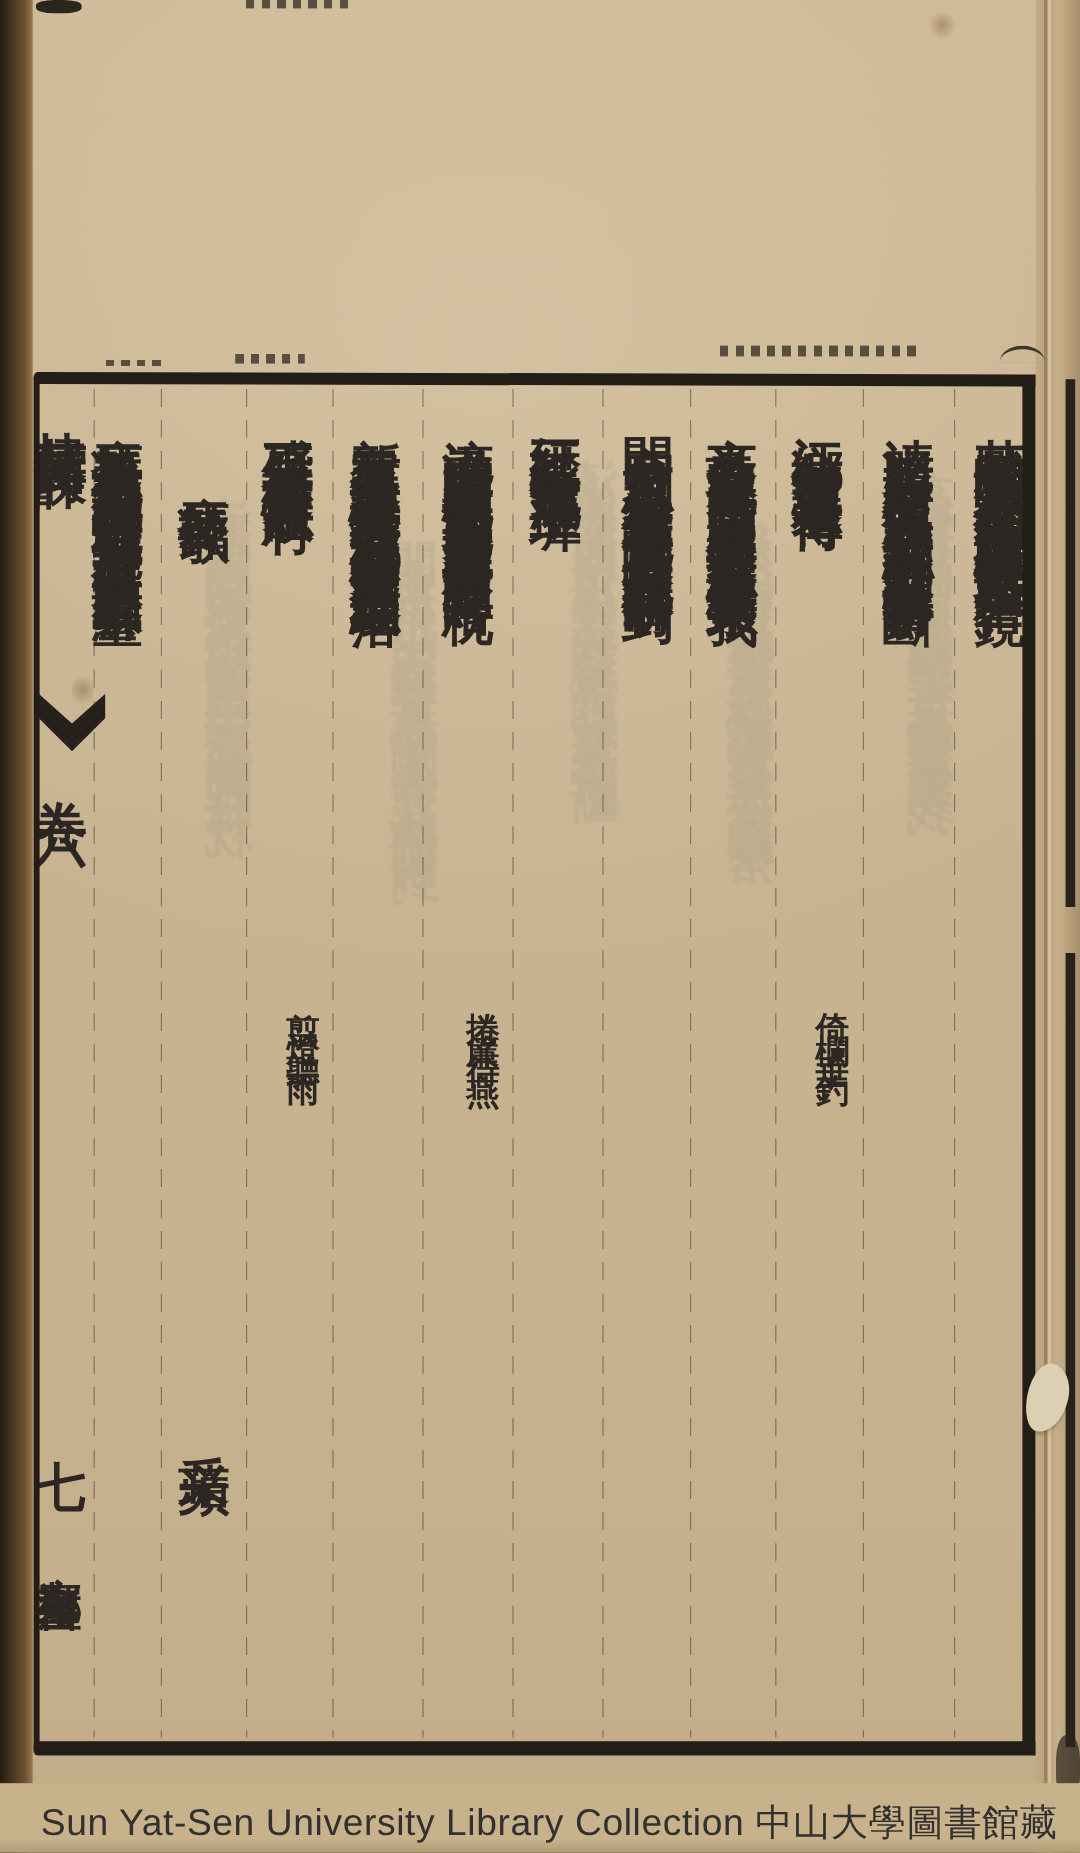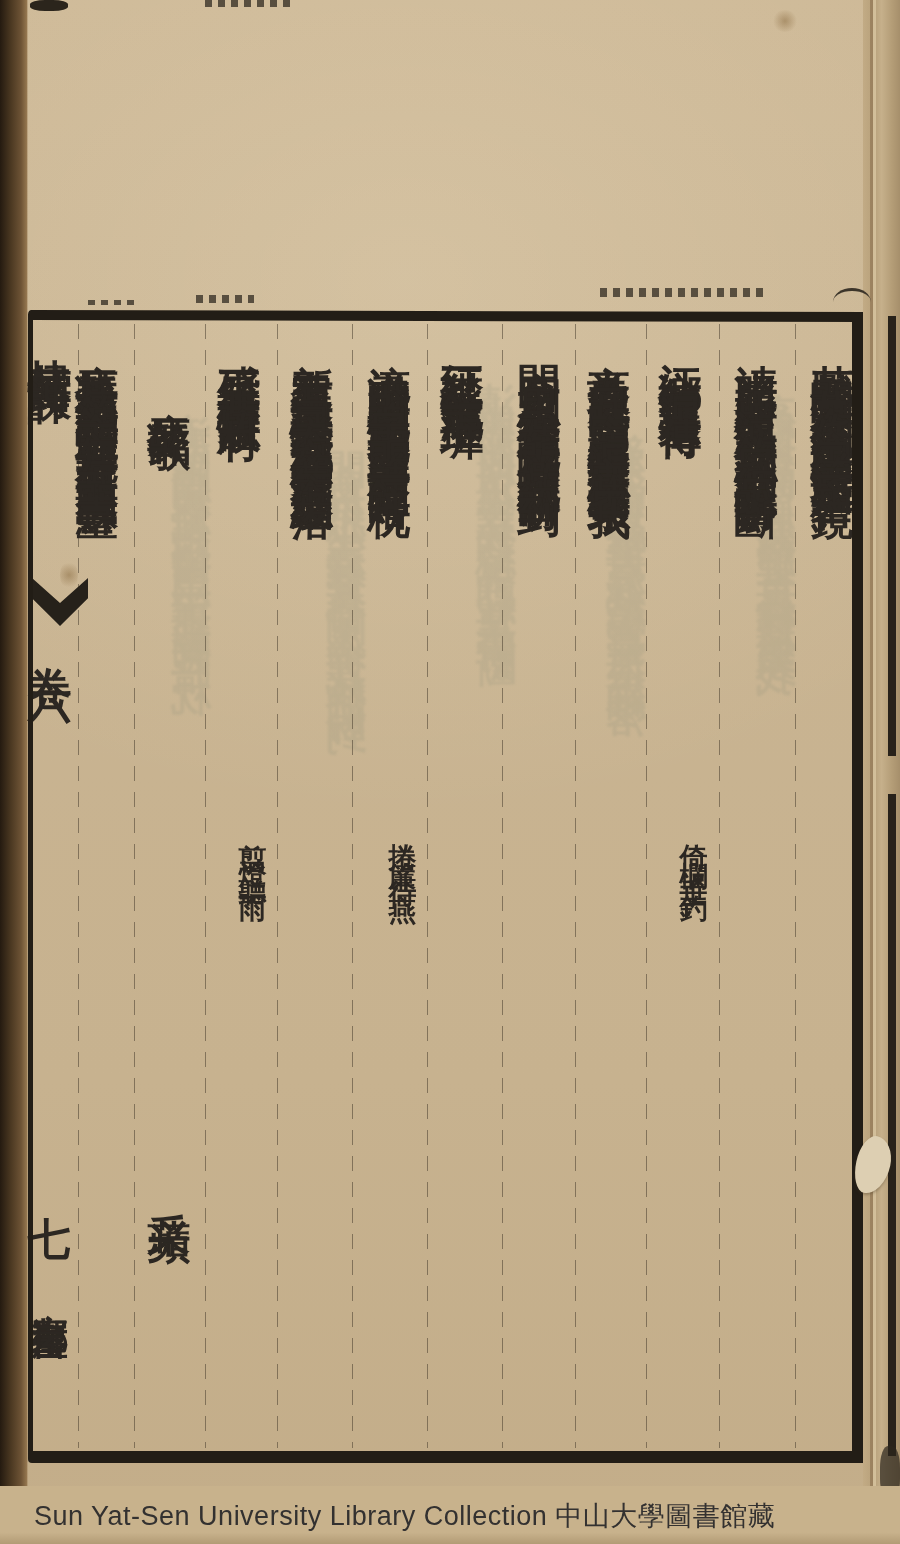--- a/index.html
+++ b/index.html
@@ -50,21 +50,21 @@
   .m-pub{top:1284px;font-size:37px;letter-spacing:4px;}
   .fishtail{position:absolute;left:32px;top:578px;width:56px;height:48px;background:#26211a;
     clip-path:polygon(0 0,50% 52%,100% 0,100% 42%,50% 100%,0 42%);}
   
   .ghost{position:absolute;writing-mode:vertical-rl;text-orientation:upright;
     transform:scaleX(-1);color:#76806f;opacity:.14;filter:blur(1px);
     font-size:40px;letter-spacing:12px;width:50px;line-height:50px;font-weight:bold;pointer-events:none;}
   
   .caption-strip{position:absolute;left:0;top:1486px;width:900px;height:58px;
     background:linear-gradient(180deg,#c8b28c 0 80%,#b29b75);}
-  .caption-strip .cap{position:absolute;left:34px;top:12px;font-size:27px;color:#333130;
+  .caption-strip .cap{position:absolute;left:34px;top:12px;font-size:31px;color:#333130;
     font-family:"Liberation Sans","DejaVu Sans",sans-serif;letter-spacing:.5px;}
   
   .c0{left:805px}.c1{left:729px}.c2{left:653px}.c3{left:582px}.c4{left:512px}
   .c5{left:435px}.c6{left:362px}.c7{left:285px}.c8{left:212px}.c9{left:142px}.c10{left:70px}
   .a2{left:677px}.a5{left:386px}.a8{left:236px}
   .x0{left:795px}.x1{left:719px}.x2{left:646px}.x3{left:575px}.x4{left:502px}
   .x5{left:427px}.x6{left:352px}.x7{left:277px}.x8{left:205px}.x9{left:134px}.x10{left:78px}
 </style>
 </head>
 <body>

